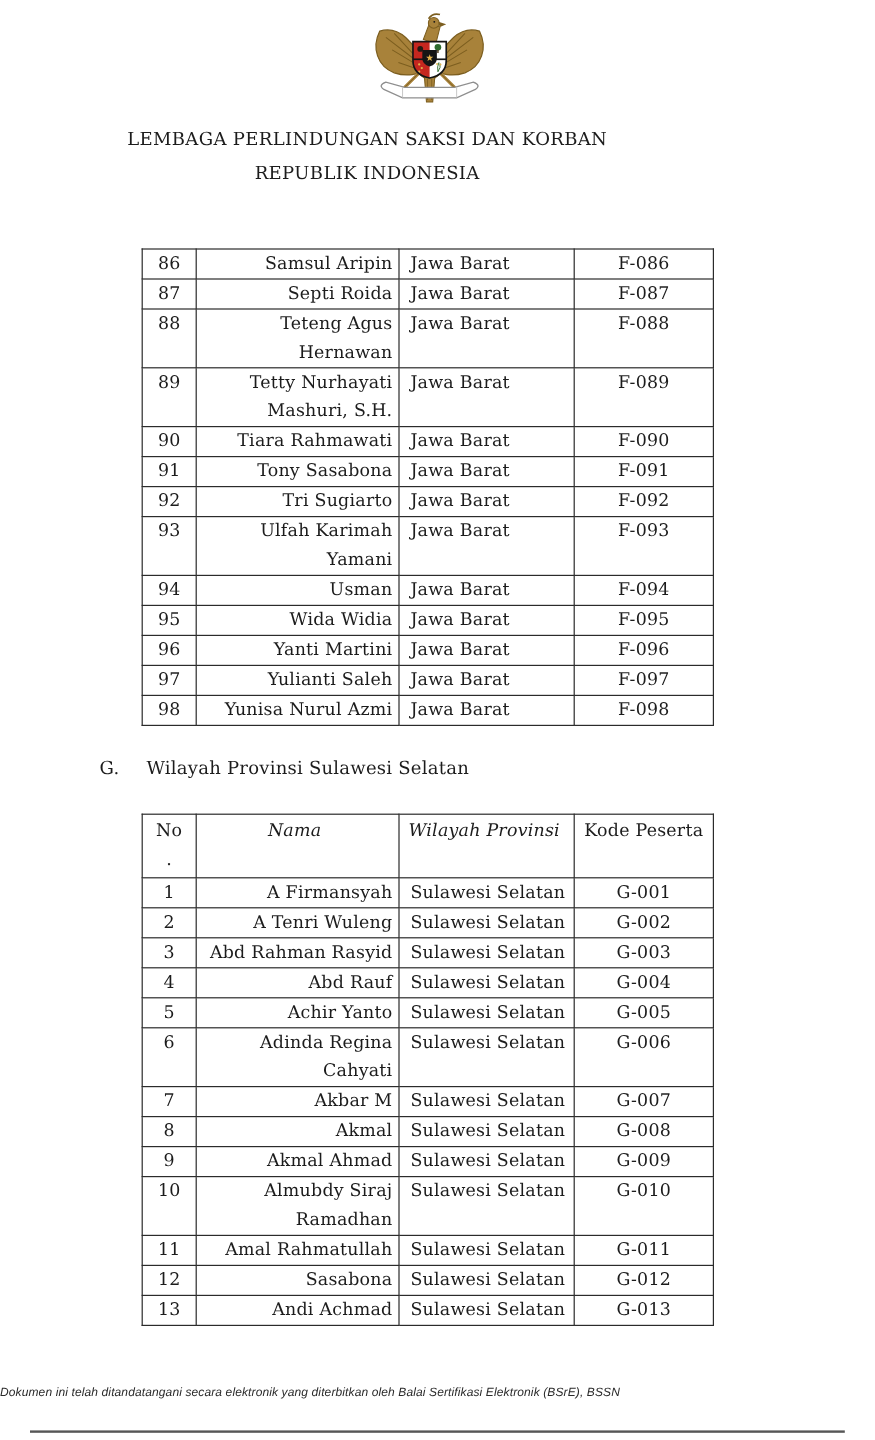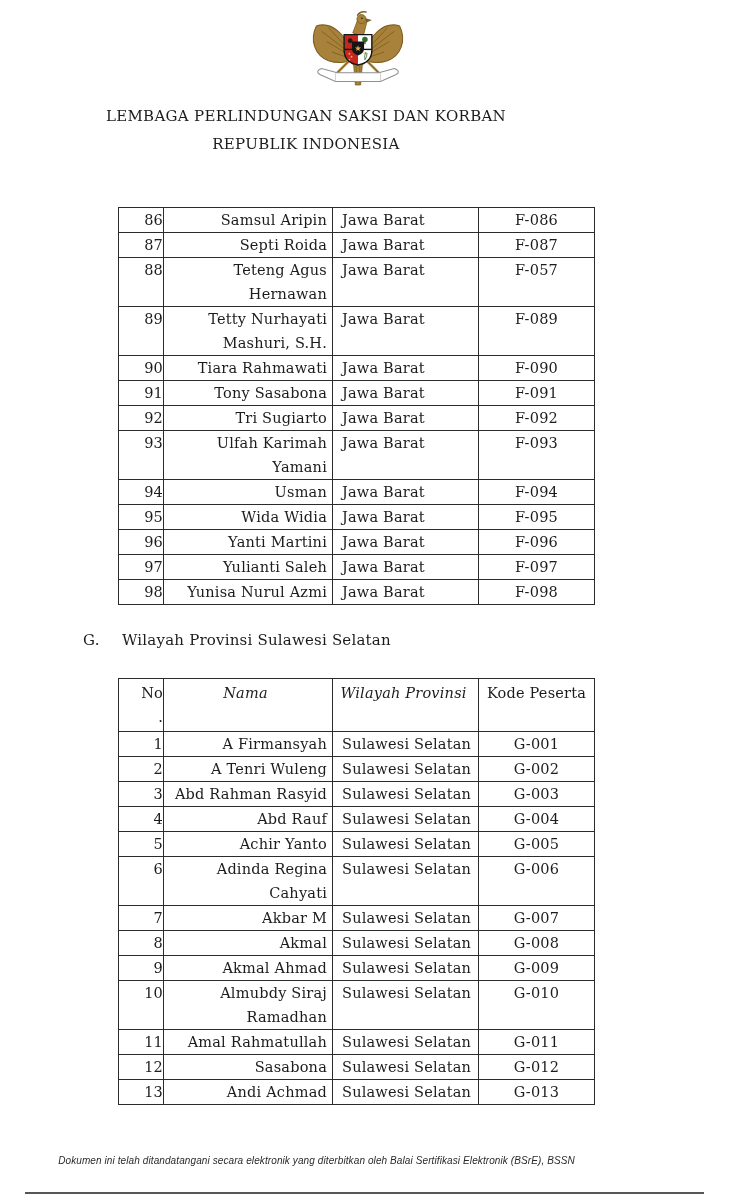--- a/index.html
+++ b/index.html
@@ -28,39 +28,38 @@
     font-size:14.5px; letter-spacing:.2px;
   }
   #table-f { top:207px; }
   #table-g { top:678px; }
   .peserta th, .peserta td {
     border:1px solid #2b2b2b;
     line-height:24px; padding:0;
     vertical-align:top; font-weight:normal;
     overflow:hidden;
   }
-  .c-no   { text-align:right; }
+  .c-no   { text-align:center; }
   .c-nama { text-align:right; padding-left:9px !important; padding-right:5px !important; }
   .c-wil  { text-align:left; padding-left:9px !important; padding-right:4px !important; }
   .c-kode { text-align:center; }
   .peserta thead th { white-space:pre-line; padding-top:2px !important; padding-bottom:2px !important;margin-left:36px; }
   .peserta thead .c-nama, .peserta thead .c-wil { text-align:center; padding-left:0 !important;font-style:italic; }
 
   
   .section-heading {
     position:absolute; top:631px; left:83px;
     font-size:15px; letter-spacing:.2px;
     display:flex;
   }
   .section-heading .sec-label { width:39px; }
 
   
   .footer-note {
     position:absolute; top:1155px; left:0; width:633px;
-    text-align:center;
     font-family:"Liberation Sans", sans-serif;
     font-style:italic; font-size:10px; color:#2a2a2a; letter-spacing:.1px;
   }
   .footer-rule {
     position:absolute; top:1192px; left:25px; width:679px; height:2px;
     background:#565656;
   }
 </style>
 </head>
 <body>
@@ -143,21 +142,21 @@
       <tr>
     <td class="c-no">87</td>
     <td class="c-nama">Septi Roida</td>
     <td class="c-wil">Jawa Barat</td>
     <td class="c-kode">F-087</td>
   </tr>
       <tr>
     <td class="c-no">88</td>
     <td class="c-nama">Teteng Agus Hernawan</td>
     <td class="c-wil">Jawa Barat</td>
-    <td class="c-kode">F-057</td>
+    <td class="c-kode">F-088</td>
   </tr>
       <tr>
     <td class="c-no">89</td>
     <td class="c-nama">Tetty Nurhayati Mashuri, S.H.</td>
     <td class="c-wil">Jawa Barat</td>
     <td class="c-kode">F-089</td>
   </tr>
       <tr>
     <td class="c-no">90</td>
     <td class="c-nama">Tiara Rahmawati</td>

